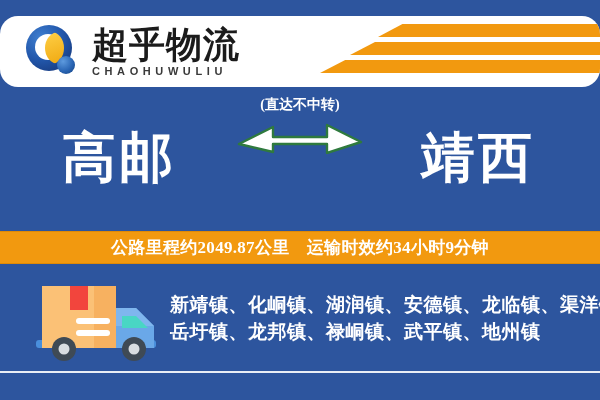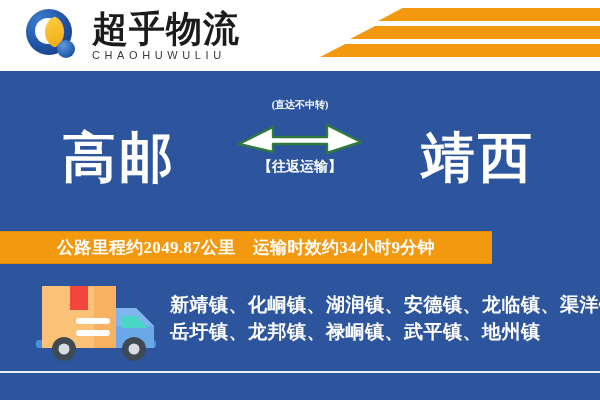--- a/index.html
+++ b/index.html
@@ -11,24 +11,25 @@
   }
   #banner{
     position:relative;
     width:600px;height:400px;
     background:#2d559e;
     overflow:hidden;
   }
 
   
   #header{
-    position:absolute;left:0;top:0;
+    position:absolute;left:0;top:16px;
     width:600px;height:71px;
     background:#ffffff;
     overflow:hidden;
+    border-radius:18px;
   }
   #logo-group{
     position:absolute;left:24px;top:6px;
     height:60px;
     display:flex;align-items:center;
   }
   #logo-mark{
     position:relative;
     width:58px;height:58px;
     flex:0 0 58px;
@@ -66,21 +67,21 @@
   #logo-cn{
     font-family:"Liberation Serif","DejaVu Serif",serif;
     font-size:36px;line-height:38px;
     font-weight:bold;color:#1b1b1b;
     letter-spacing:1px;
     white-space:nowrap;
   }
   #logo-en{
     font-family:"Liberation Sans","DejaVu Sans",sans-serif;
     font-size:11px;line-height:13px;
-    font-weight:normal;color:#3a3a3a;
+    font-weight:bold;color:#3a3a3a;
     letter-spacing:4.6px;
     white-space:nowrap;
     margin-top:1px;
   }
   #stripes{
     position:absolute;top:8px;right:0;
     width:280px;height:56px;
   }
   .stripe{
     position:absolute;right:0;height:13px;
@@ -105,37 +106,37 @@
   }
   #city-origin{left:62px;}
   #city-dest{left:392px;margin-left:29px;}
   #arrow-block{
     position:absolute;left:228px;top:24px;
     width:144px;height:112px;
     text-align:center;
   }
   #arrow-top-note{
     font-family:Liberation Serif, serif;
-    font-size:10px;line-height:18px;
+    font-size:14px;line-height:18px;
     font-weight:bold;color:#ffffff;
     white-space:nowrap;
   }
   #arrow-svg{display:block;margin:6px auto 0;}
   #arrow-bottom-note{
     margin-top:4px;
     font-family:"Liberation Serif","DejaVu Serif",serif;
     font-size:14px;line-height:18px;
     font-weight:bold;color:#ffffff;
     white-space:nowrap;
   }
 
   
   #infobar{
     position:absolute;left:0;top:231px;
-    width:492px;height:33px;
+    width:600px;height:33px;
     background:#f2990f;
     display:flex;align-items:center;justify-content:center;
     border-top:1px solid #e08a06;
     border-bottom:1px solid #e08a06;
     box-sizing:border-box;
   }
   #infobar-text{
     font-family:"Liberation Serif","DejaVu Serif",serif;
     font-size:17px;line-height:20px;
     font-weight:bold;color:#ffffff;
@@ -205,21 +206,20 @@
 
   <div id="route">
 
     <div class="city" id="city-origin">高邮</div>
 
     <div id="arrow-block">
       <div id="arrow-top-note">(直达不中转)</div>
       <svg id="arrow-svg" width="130" height="34" viewBox="0 0 130 34">
         <path d="M4 24 L38 7 L38 17 L92 17 L92 5 L126 22 L92 33 L92 24 L38 24 L38 32 Z" fill="#ffffff" stroke="#2f7a3e" stroke-width="2.4" stroke-linejoin="round"></path>
       </svg>
-      <div id="arrow-bottom-note">【往返运输】</div>
     </div>
 
     <div class="city" id="city-dest">靖西</div>
 
   </div>
 
   <div id="infobar">
     <div id="infobar-text">公路里程约2049.87公里　运输时效约34小时9分钟</div>
   </div>
 

